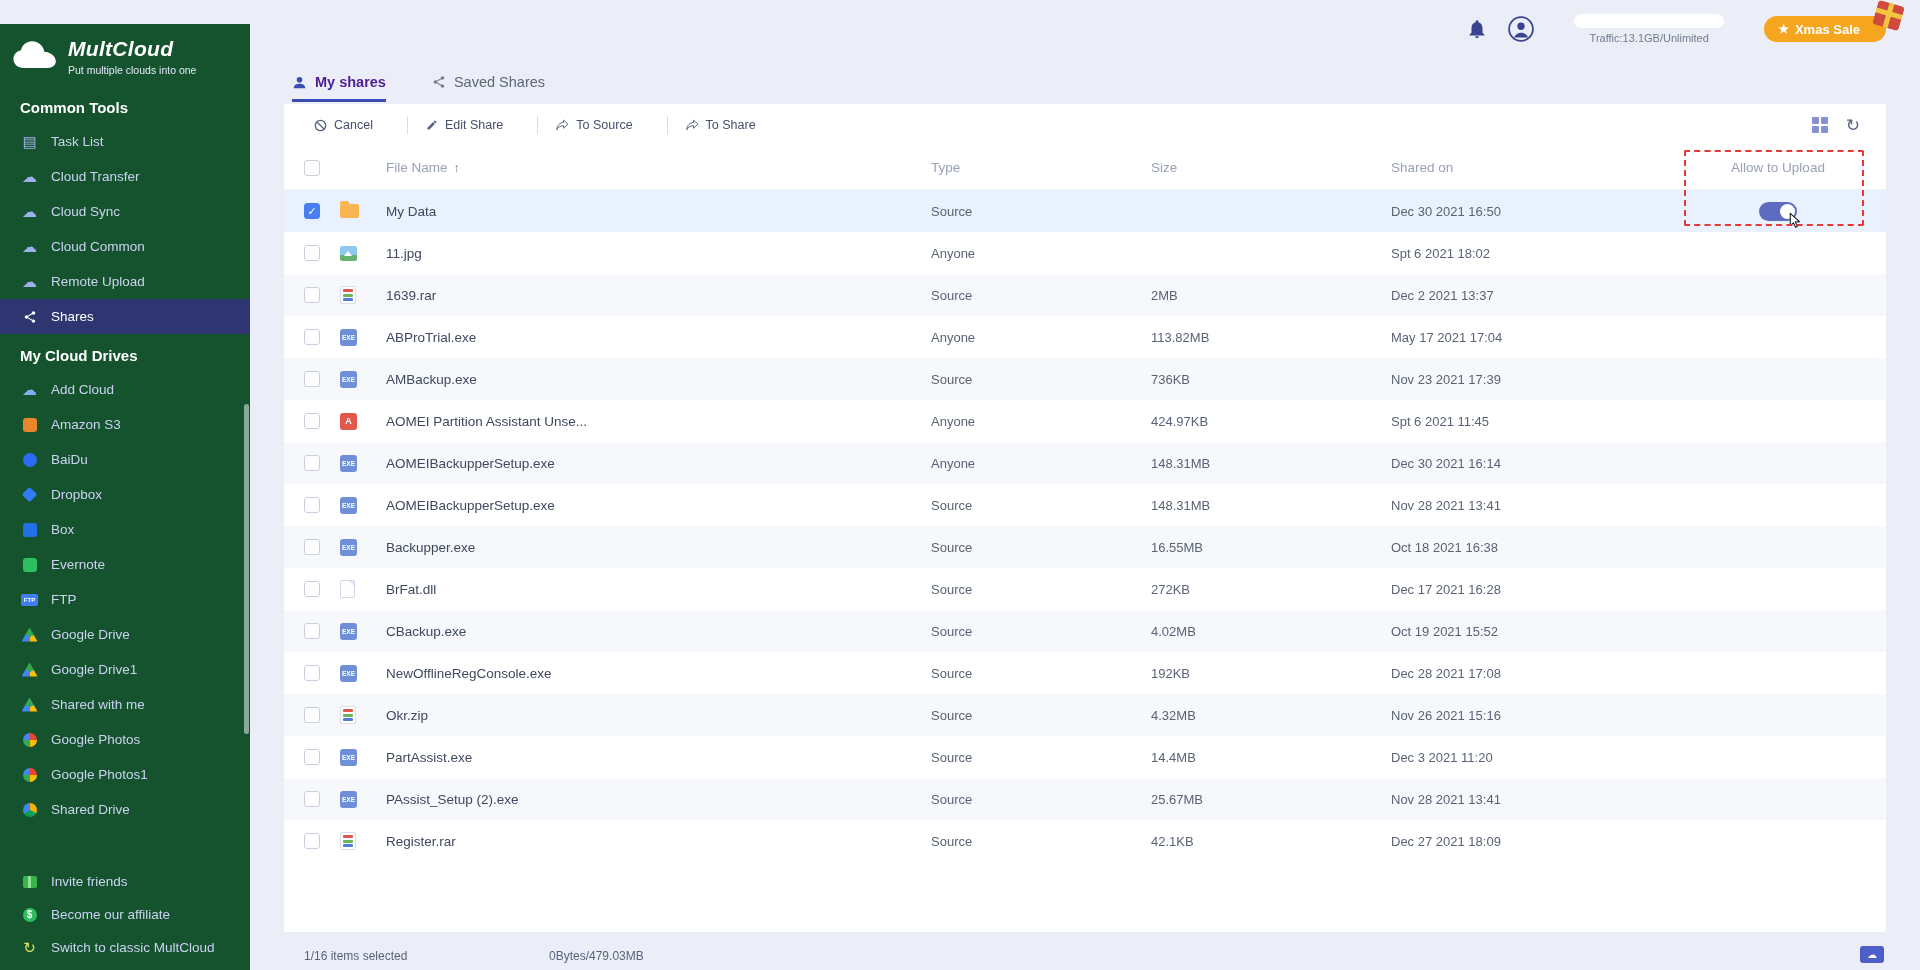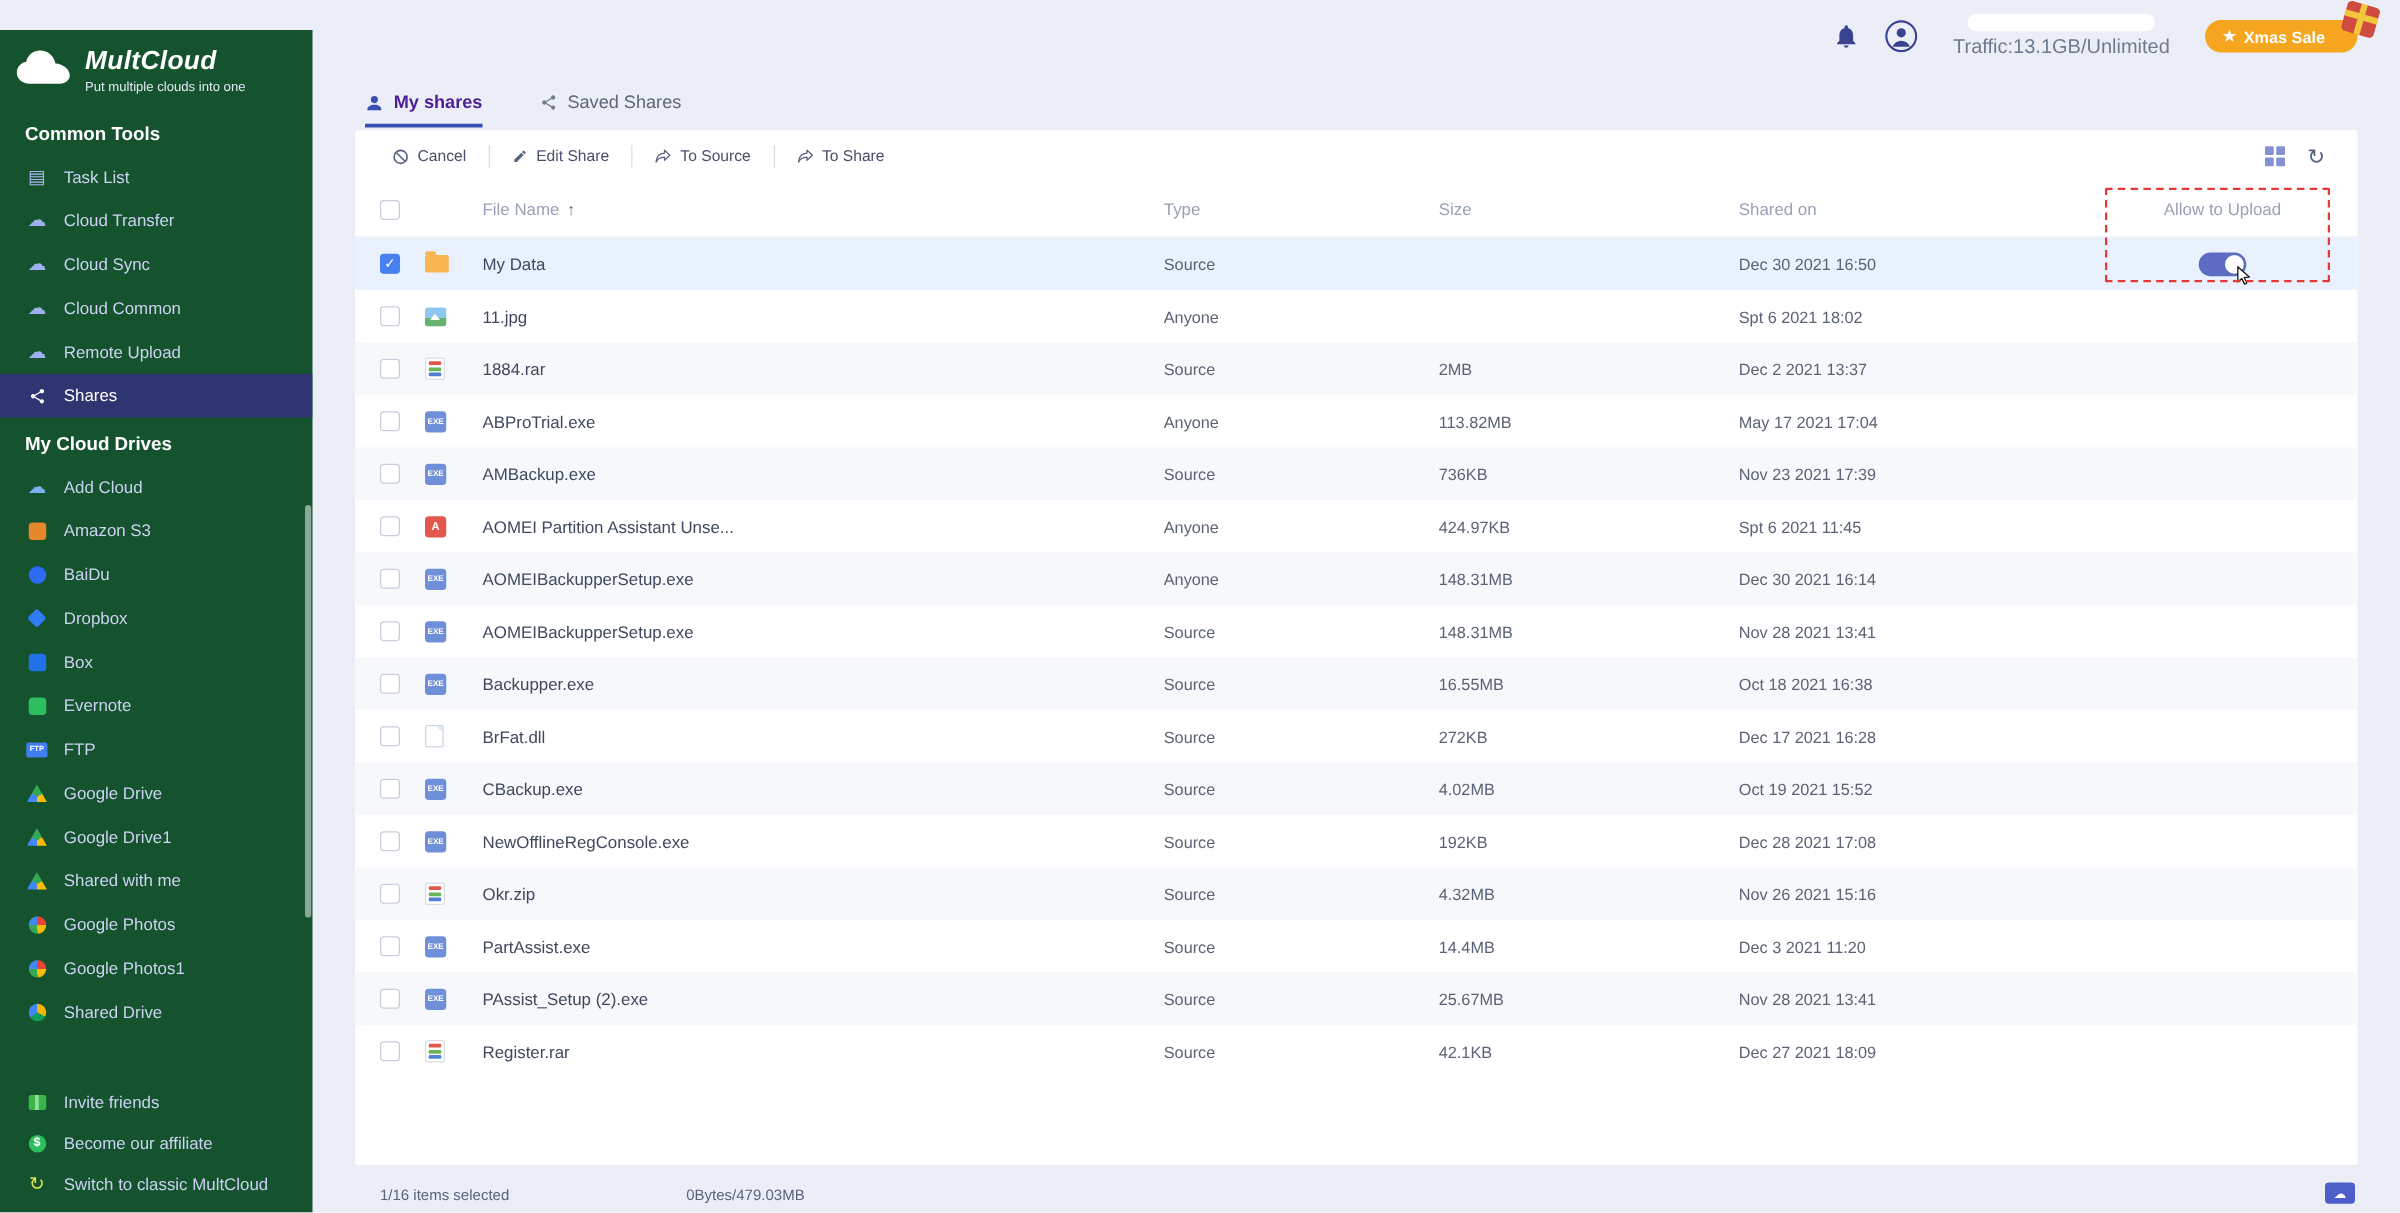--- a/index.html
+++ b/index.html
@@ -34,21 +34,21 @@
   .sidebar-bottom { position:absolute; left:0; right:0; bottom:0; padding-bottom:6px; }
   .sidebar-bottom .side-item { height:33px; }
   .side-scrollbar { position:absolute; right:1px; top:380px; width:5px; height:330px; background:rgba(255,255,255,.5); border-radius:3px; cursor:pointer; }
 
   
   .main { flex:1; display:flex; flex-direction:column; position:relative; }
   .topbar { height:58px; display:flex; align-items:center; justify-content:flex-end; padding-right:34px; gap:20px; }
   .icon-btn { cursor:pointer; display:flex; align-items:center; }
   .traffic { display:flex; flex-direction:column; align-items:center; gap:4px; width:170px; margin:0 10px; }
   .traffic-bar { width:150px; height:14px; background:#fff; border-radius:8px; }
-  .traffic-label { font-size:16px; color:#707a8e;text-align:center; }
+  .traffic-label { font-size:11px; color:#707a8e;text-align:center; }
   .xmas { position:relative; background:#f6a51f; color:#fff; font-size:13px; font-weight:bold; height:26px; display:flex; align-items:center; gap:6px; padding:0 26px 0 14px; border-radius:14px; cursor:pointer; }
   .xmas .star { font-size:12px; }
   .xgift { position:absolute; right:-16px; top:-13px; width:27px; height:25px; border-radius:4px; transform:rotate(16deg);
            background:linear-gradient(#f3c73b,#f3c73b) 50% 0/5px 100% no-repeat,
                       linear-gradient(#f3c73b,#f3c73b) 0 42%/100% 5px no-repeat, #cf4a3f; }
   .content { padding:0 34px; flex:1; position:relative; }
   .tabs { display:flex; gap:46px; height:44px; align-items:flex-end; padding-left:8px; }
   .tab { display:flex; align-items:center; gap:8px; padding-bottom:9px; font-size:14.5px; color:#5d6678; cursor:pointer; border-bottom:3px solid transparent; }
   .tab.active { color:#4c1d95; font-weight:bold; border-bottom-color:#3a4db1; }
   .tab-icon { display:flex; align-items:center; }
@@ -309,21 +309,21 @@
               <svg width="14" height="14" viewBox="0 0 24 24" fill="#717b8e">
                 <path d="M18 16.1c-.8 0-1.5.3-2 .8l-7.1-4.2c0-.2.1-.5.1-.7s0-.5-.1-.7L16 7.2c.5.5 1.2.8 2 .8 1.7 0 3-1.3 3-3s-1.3-3-3-3-3 1.3-3 3c0 .2 0 .5.1.7L8 9.8C7.5 9.3 6.8 9 6 9c-1.7 0-3 1.3-3 3s1.3 3 3 3c.8 0 1.5-.3 2-.8l7.2 4.2c-.1.2-.1.4-.1.6 0 1.6 1.3 2.9 2.9 2.9s2.9-1.3 2.9-2.9-1.3-2.9-2.9-2.9z"></path>
               </svg>
             </span>
             <span class="tab-label">Saved Shares</span>
           </div>
         </div>
 
       <div class="card">
         <div class="toolbar">
-          <div id="toolbar-left" style="display:flex;align-items:flex-start;">
+          <div id="toolbar-left" style="display:flex;align-items:flex-start;gap:16px;">
               <div class="tb-btn">
                 <span class="tb-ic">
                   <svg width="13" height="13" viewBox="0 0 20 20">
                     <circle cx="10" cy="10" r="8" fill="none" stroke="#55617e" stroke-width="2"></circle>
                     <line x1="4.6" y1="4.6" x2="15.4" y2="15.4" stroke="#55617e" stroke-width="2"></line>
                   </svg>
                 </span>
                 <span class="tb-label">Cancel</span>
               </div>
               <div class="tb-btn">
@@ -415,21 +415,21 @@
               <span class="col-cb">
                 <span class="cbx"></span>
               </span>
               <span class="col-icon">
                 <span class="fi-rar">
                   <i></i>
                   <i></i>
                   <i></i>
                 </span>
               </span>
-              <span class="col-name">1884.rar</span>
+              <span class="col-name">1639.rar</span>
               <span class="col-type">Source</span>
               <span class="col-size">2MB</span>
               <span class="col-date">Dec 2 2021 13:37</span>
               <span class="col-allow"></span>
             </div>
             <div class="trow">
               <span class="col-cb">
                 <span class="cbx"></span>
               </span>
               <span class="col-icon">

